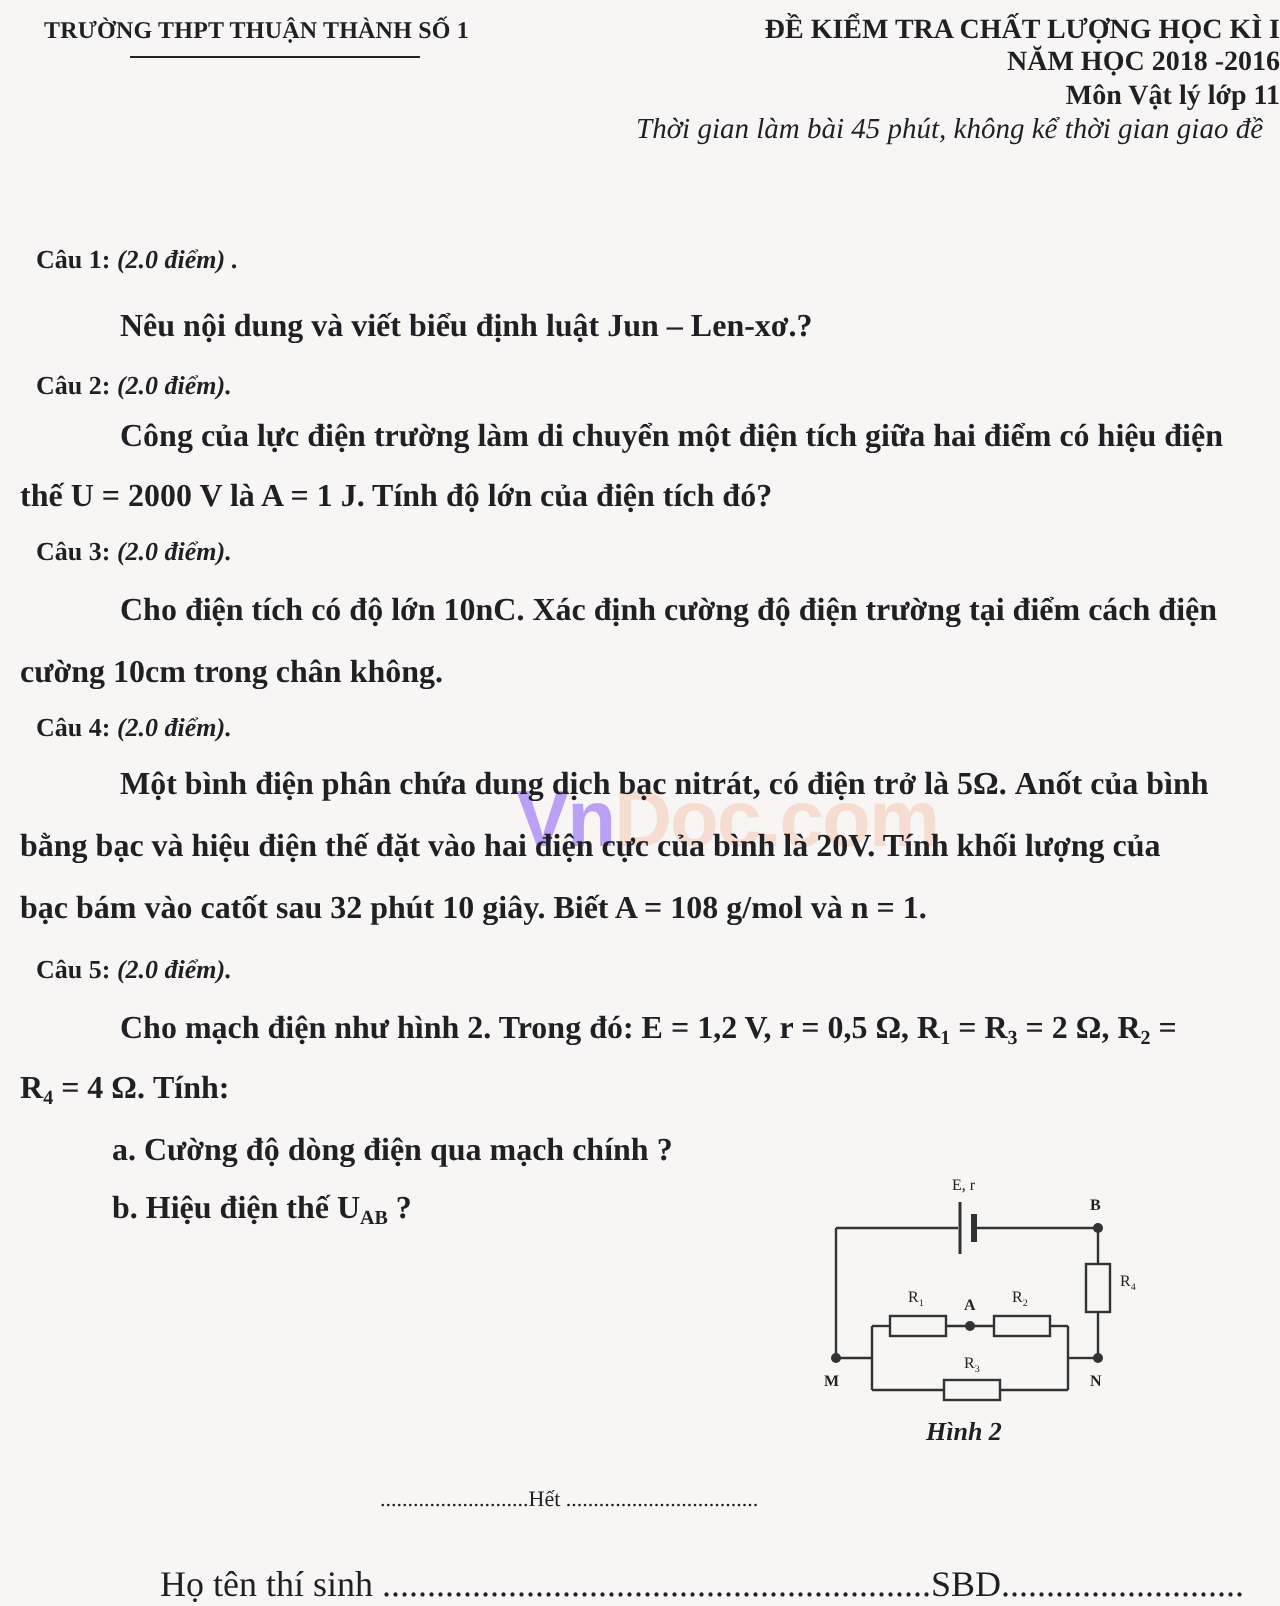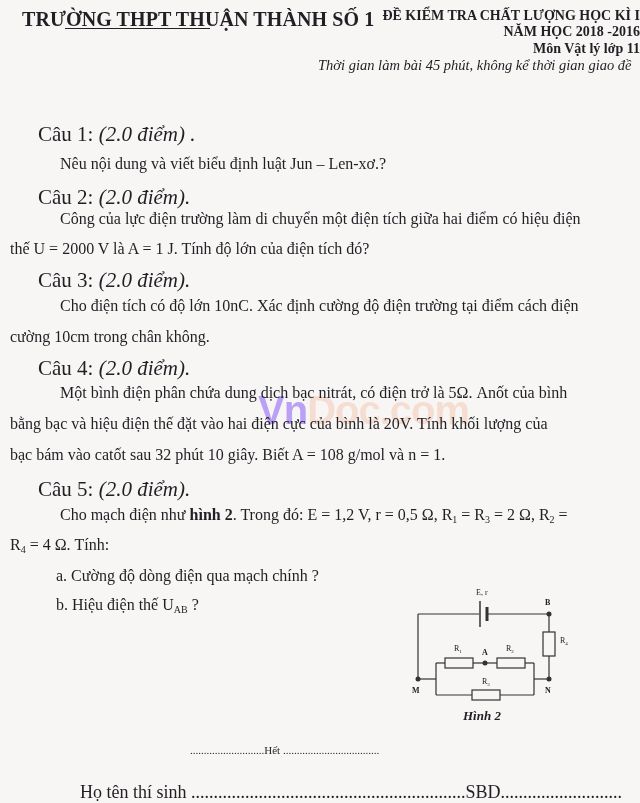--- a/index.html
+++ b/index.html
@@ -1,30 +1,30 @@
 <!DOCTYPE html>
 <html><head>
 <meta charset="utf-8">
 <style>
   html, body { margin:0; padding:0; }
   body {
     width:640px; height:803px; background:#f7f6f4; position:relative; overflow:hidden;
     font-family:"Liberation Serif", "DejaVu Serif", serif; color:#1f1f24;
   }
   .abs { position:absolute; }
-  .school { left:22px; top:8px; font-weight:bold; font-size:20px; letter-spacing:0.1px; }
+  .school { left:22px; top:8px; font-weight:bold; font-size:12px; letter-spacing:0.1px; }
   .school-line { left:65px; top:28px; width:145px; height:0; border-top:1.5px solid #222; }
   .hdr { left:300px; width:340px; text-align:right; font-weight:bold; font-size:14px; }
   .hdr1 { top:8px; }
   .hdr2 { top:24px; }
   .hdr3 { top:41px; }
   .hdr4 { top:57px; font-weight:normal; font-style:italic; font-size:14.5px; left:318px; width:330px; text-align:left; }
-  .q { left:38px; font-size:21px; font-weight:normal; }
+  .q { left:18px; font-size:13px; font-weight:bold; }
   .q .pts { font-style:italic; }
-  .p { font-size:16px; line-height:16px; white-space:nowrap; }
+  .p { font-size:16px; line-height:16px; white-space:nowrap;font-weight:bold; }
   .ind { left:60px; }
   .flush { left:10px; }
   sub { font-size:10px; vertical-align:-3px; line-height:0; }
   .wm { left:258px; top:388px; font-family:"Liberation Sans", sans-serif; font-weight:bold; font-size:40px;
         color:#f5c9b8; opacity:0.55; letter-spacing:-1px; }
   .wm .v { color:#8b5cf6; }
   .fig-caption { left:463px; top:708px; font-style:italic; font-weight:bold; font-size:13px; }
   .end { left:190px; top:744px; font-size:11px; }
   .name { left:80px; top:782px; font-size:18px; }
 </style>

